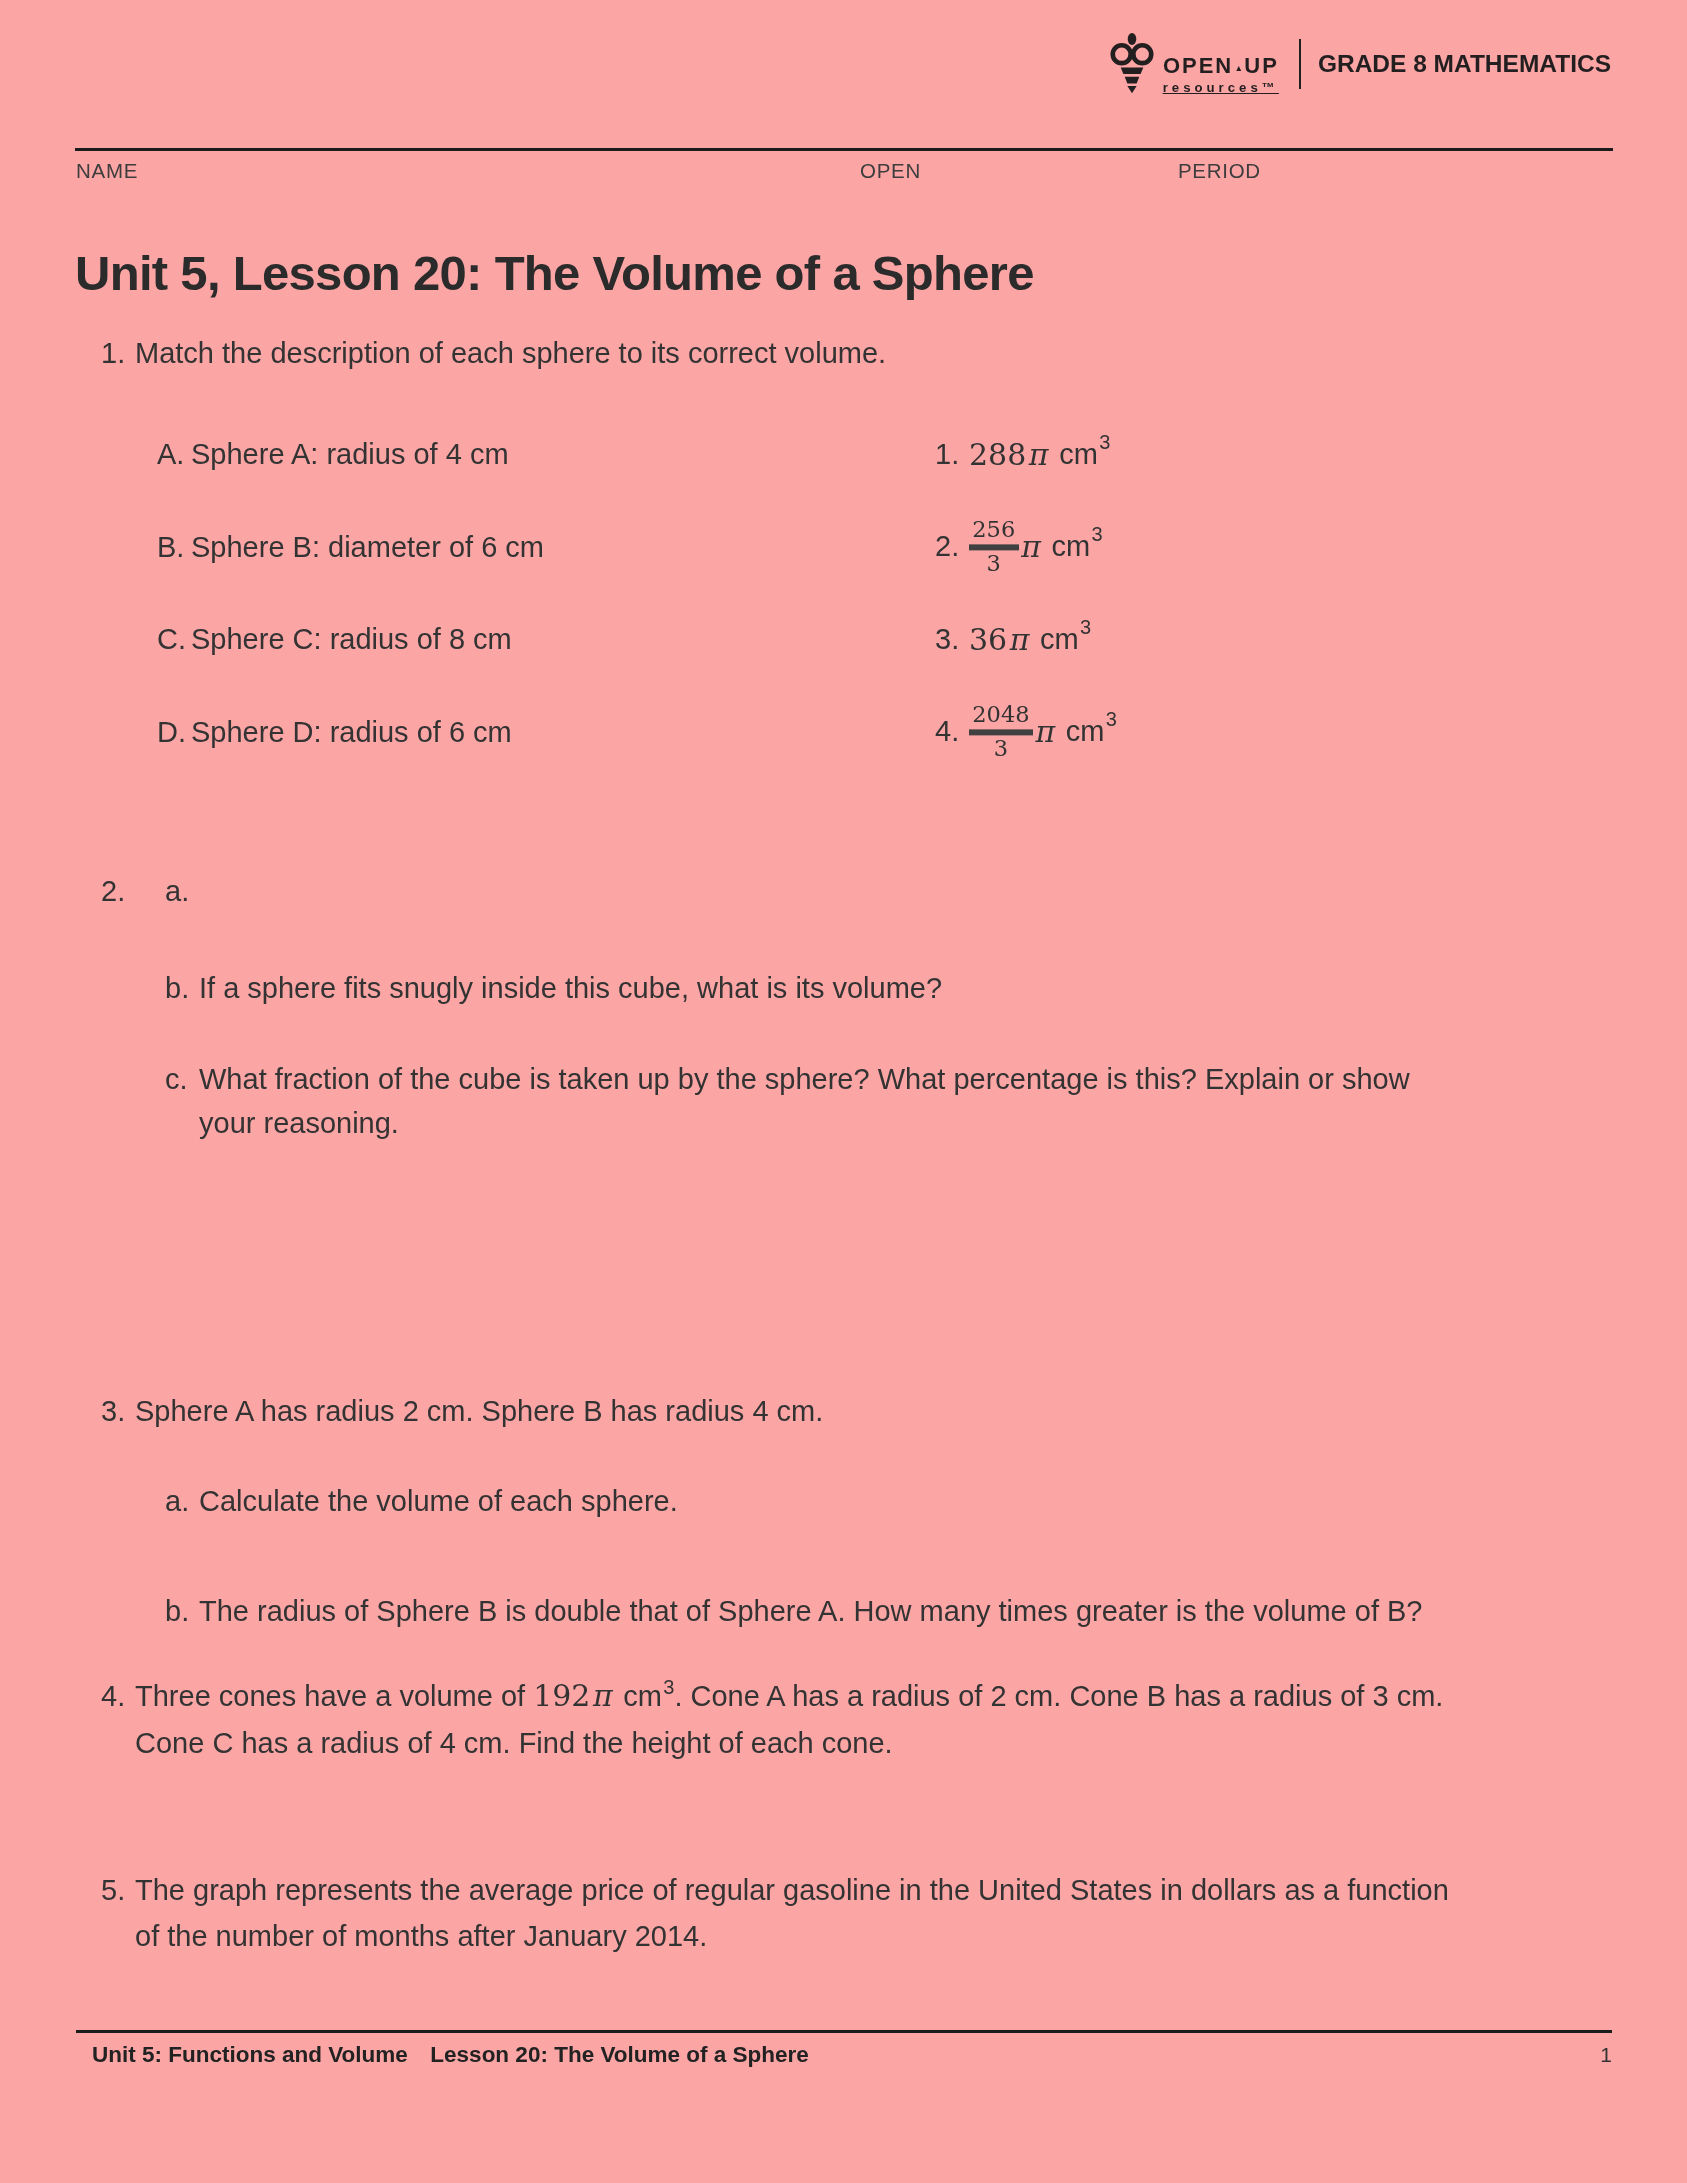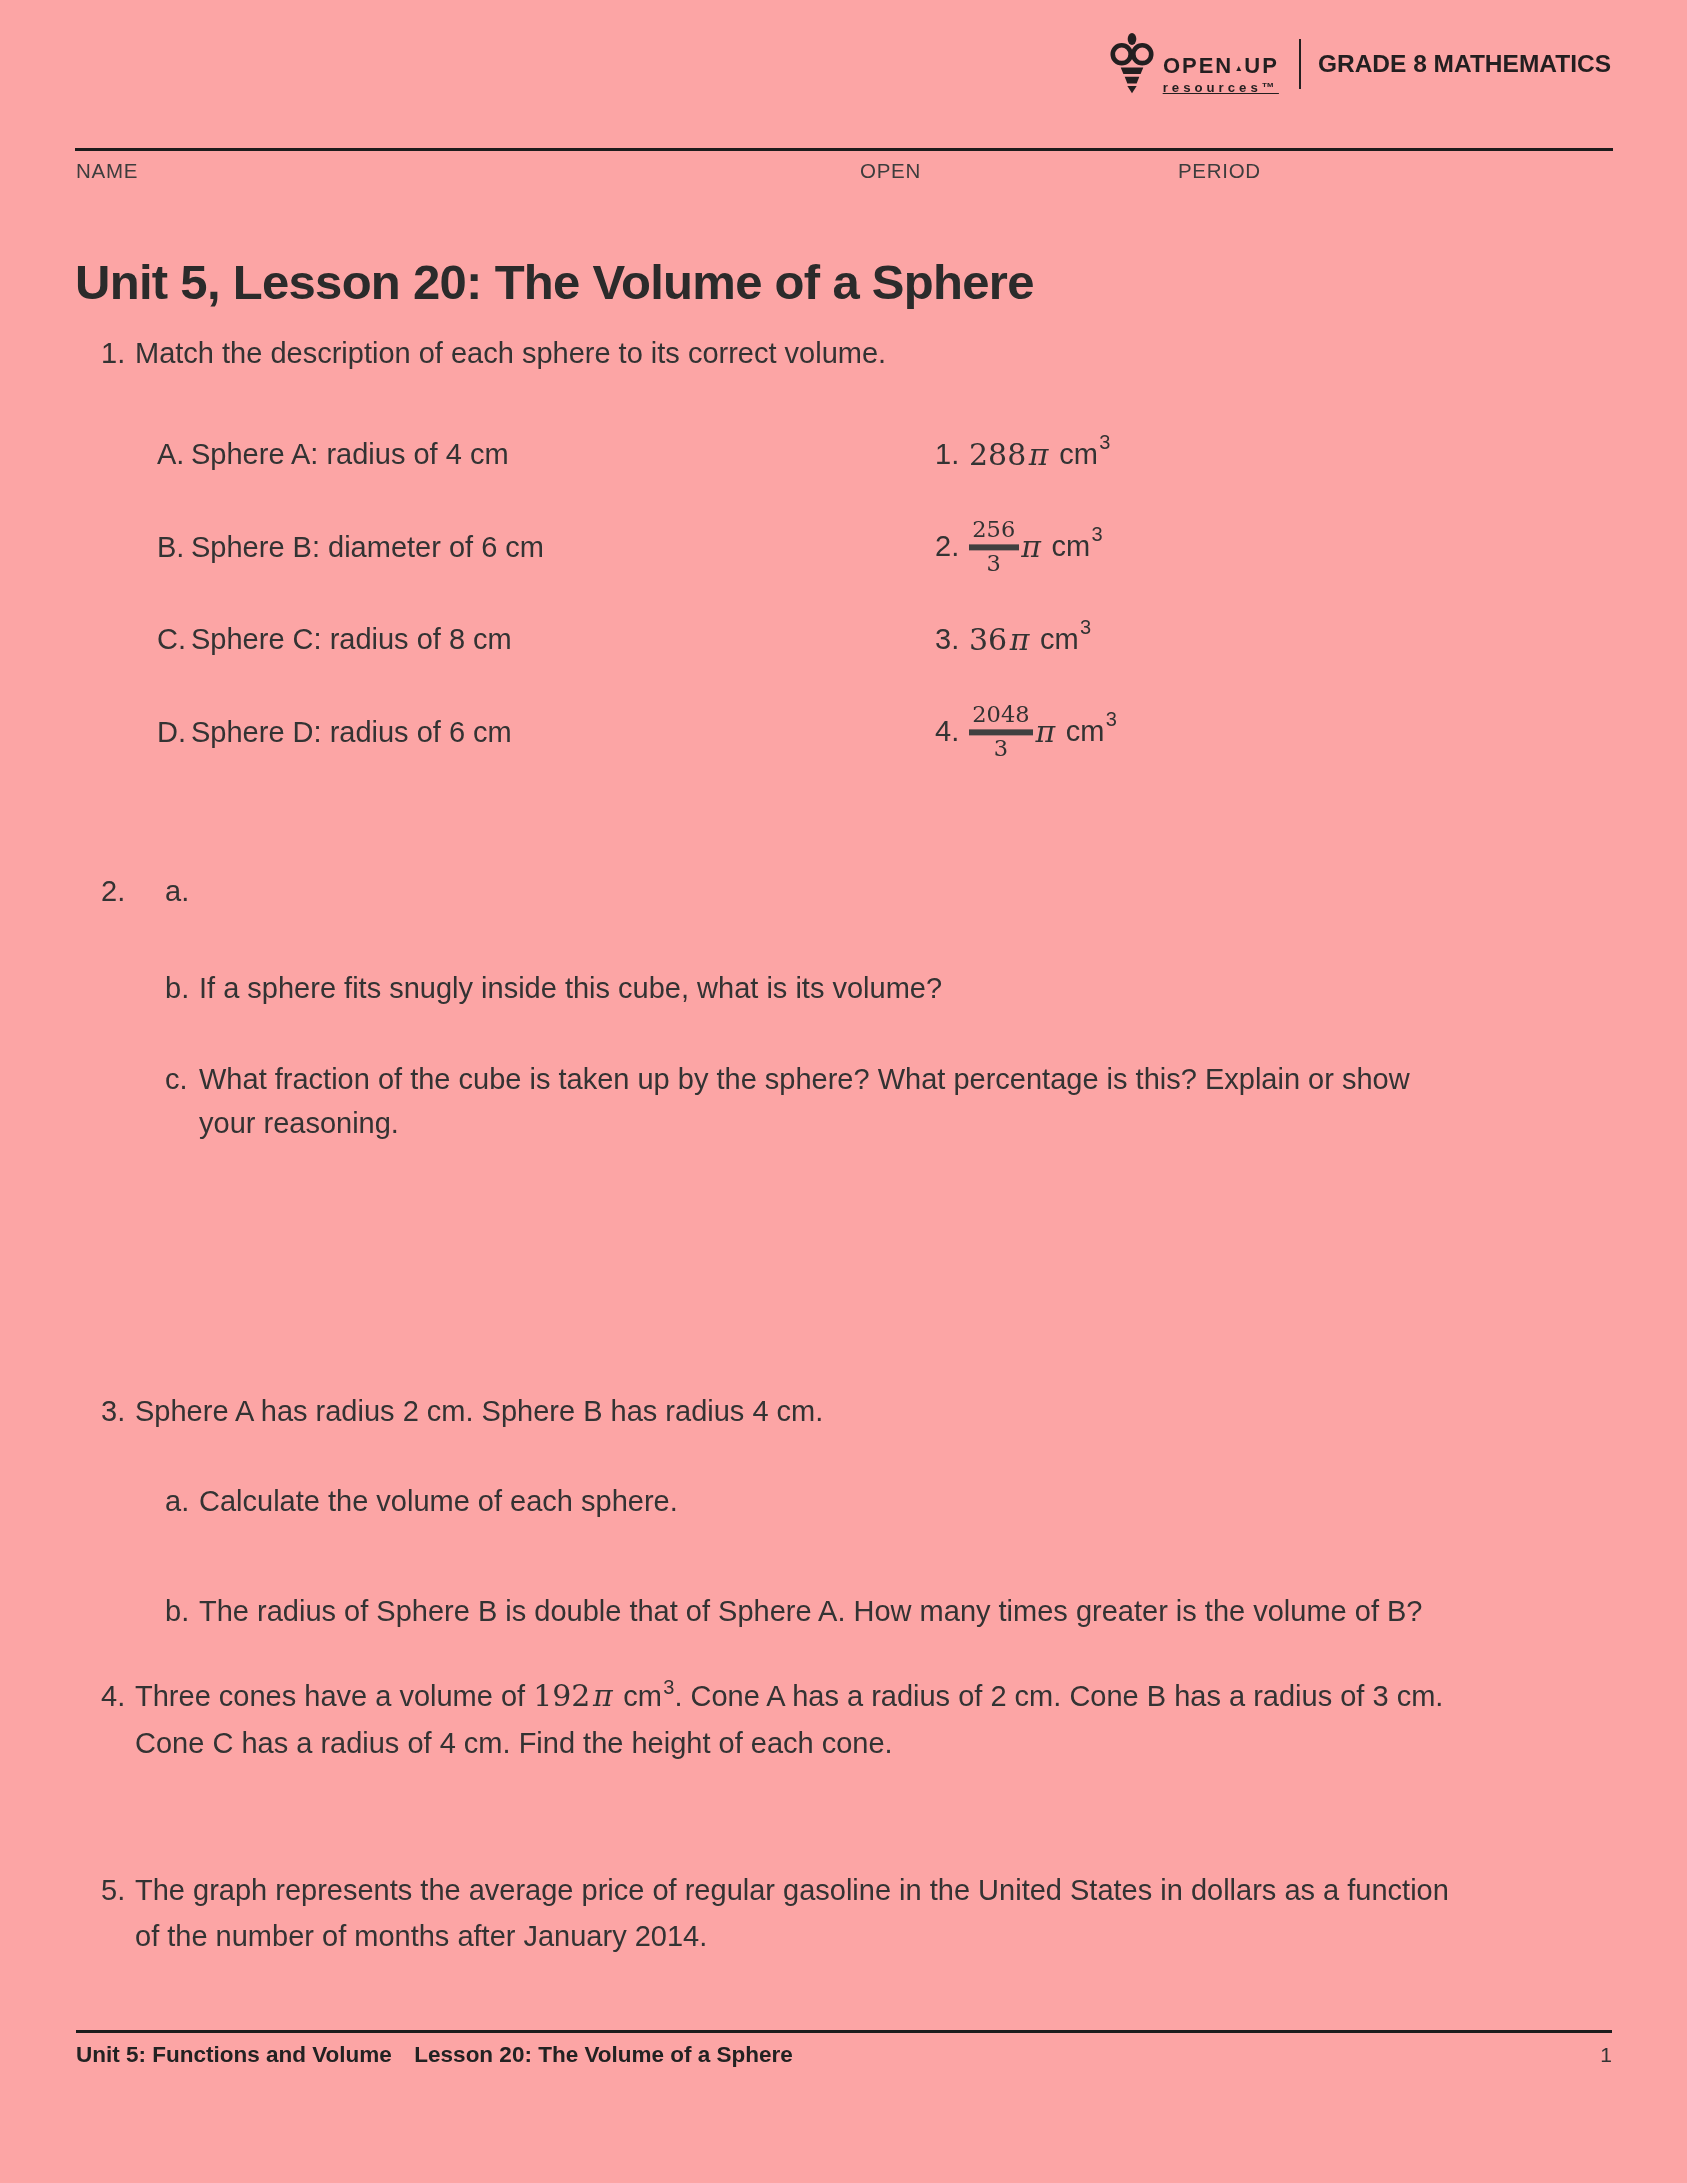--- a/index.html
+++ b/index.html
@@ -21,21 +21,21 @@
   .brand .tri{font-size:8.6px;vertical-align:18%;letter-spacing:0;padding:0 1.3px;}
   .brand-sub{font-weight:700;font-size:13.2px;letter-spacing:4px;color:#231f20;line-height:1;margin-top:4px;text-decoration:underline;}
   .header-divider{width:2px;height:50px;background:#231f20;margin:0 17px 0 20px;}
   .course{font-weight:700;font-size:24.5px;color:#231f20;letter-spacing:0;}
 
   
   .name-rule{left:75px;top:148px;width:1538px;height:2.6px;background:#1c1c1c;}
   .field-label{top:159px;font-size:20.5px;color:#3d3d3d;letter-spacing:0.7px;}
 
   
-  .title{left:75px;top:254px;font-size:49px;font-weight:700;color:#2b2b2b;letter-spacing:-0.7px;line-height:1.15;}
+  .title{left:75px;top:245px;font-size:49px;font-weight:700;color:#2b2b2b;letter-spacing:-0.7px;line-height:1.15;}
 
   
   .q{position:absolute;display:flex;font-size:29px;line-height:44px;}
   .qmark{flex:none;width:34px;}
   .qmark-wide{flex:none;width:64px;}
   .submark{flex:none;width:34px;}
   .qcontent{max-width:1412px;}
 
   
   .match-row{position:absolute;left:157px;width:1454px;height:60px;}
@@ -50,21 +50,21 @@
          font-family:"DejaVu Serif",serif;font-size:22.5px;line-height:1.05;}
   .fnum{border-bottom:6px solid #404040;padding:0 3.3px 2px;}
   .fden{padding-top:2px;}
 
   
   .imath .mnum,.imath .mpi{font-size:30px;}
 
   
   .footer-rule{left:76px;top:2030px;width:1536px;height:3.3px;background:#1c1c1c;}
   .footer{left:76px;top:2042px;width:1536px;display:flex;justify-content:space-between;align-items:baseline;}
-  .footer-left{font-weight:700;font-size:22.5px;color:#222222;}
+  .footer-left{font-weight:700;font-size:22.5px;color:#222222;margin-left:16px;}
   .footer-left .gap{display:inline-block;width:22.5px;}
   .page-num{font-size:21px;color:#333333;}
 </style>
 </head>
 <body>
 
 <div class="page">
 
   <div class="header">
     <div class="logo">

